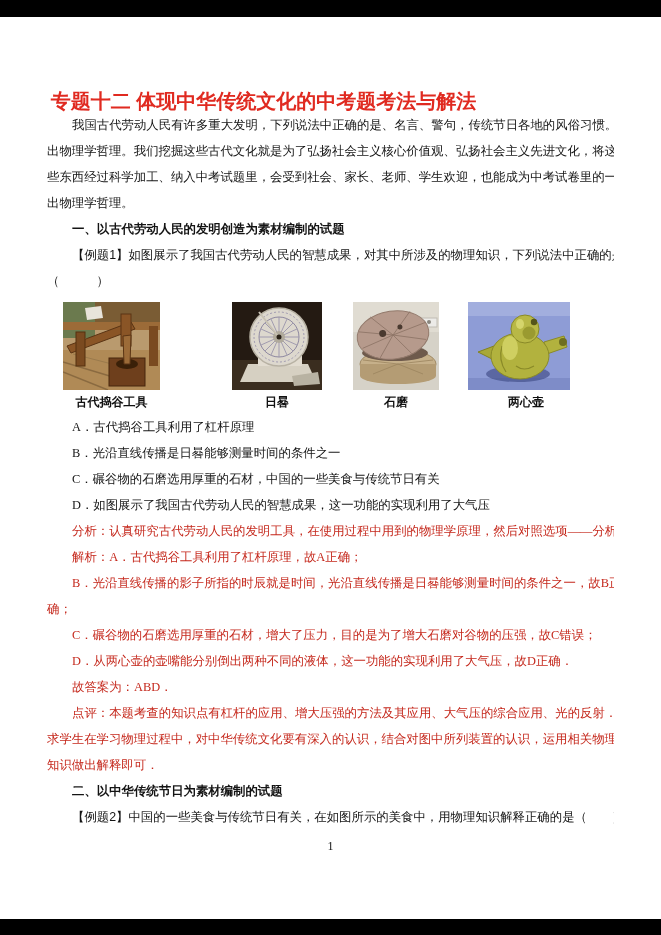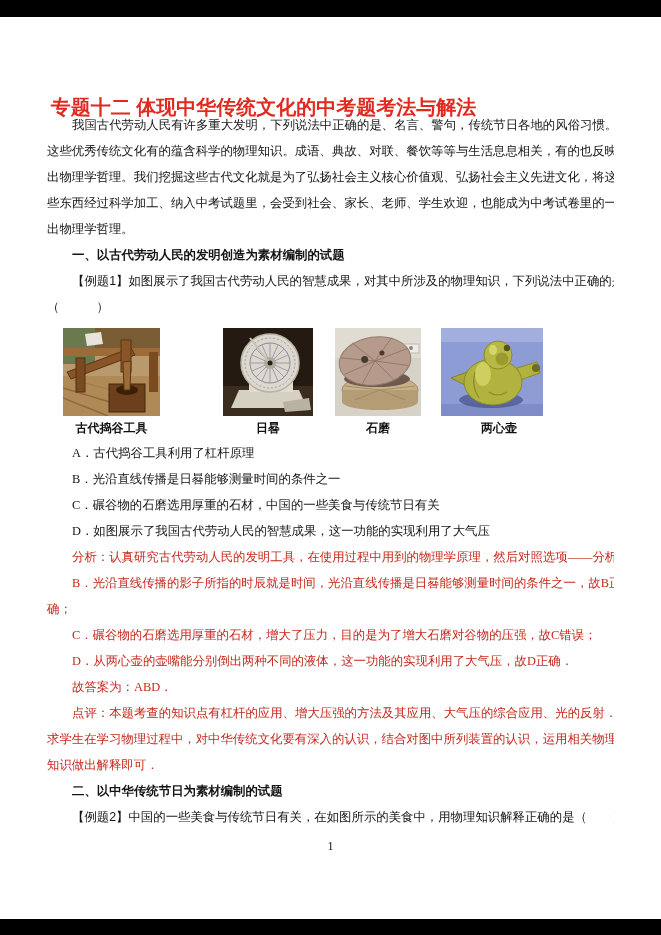--- a/index.html
+++ b/index.html
@@ -4,35 +4,35 @@
 <style>
   html,body{margin:0;padding:0;}
   body{
     width:661px;height:935px;position:relative;background:#ffffff;overflow:hidden;
     font-family:"Liberation Serif","DejaVu Serif",serif;
   }
   .black-bar{position:absolute;left:0;width:661px;background:#000;}
   .bar-top{top:0;height:17px;}
   .bar-bottom{top:919px;height:16px;}
   .doc-title{
-    position:absolute;top:94px;left:0;width:527px;height:26px;line-height:26px;
+    position:absolute;top:88px;left:0;width:527px;height:26px;line-height:26px;
     text-align:center;font-family:"Liberation Sans","DejaVu Sans",sans-serif;
     font-weight:bold;font-size:20px;color:#e02a20;white-space:nowrap;
   }
   .content{
     position:absolute;top:112px;left:47px;width:567px;
     font-size:12.4px;line-height:26px;color:#141414;
   }
   .line{height:26px;white-space:nowrap;overflow:hidden;}
   .ind{padding-left:25px;}
   .red{color:#c5281c;}
   .heading{font-family:"Liberation Sans","DejaVu Sans",sans-serif;font-weight:600;}
   .stem{font-family:"Liberation Sans","DejaVu Sans",sans-serif;}
   .figures{
-    display:flex;align-items:flex-start;margin:8px 0 0 16px;height:112px;gap:0;
+    display:flex;align-items:flex-start;margin:8px 0 0 16px;height:112px;gap:9px;
   }
   .figure{margin:0;padding:0;}
   .figure svg{display:block;}
   .figure .cap{
     display:block;height:24px;line-height:24px;text-align:center;
     font-family:"Liberation Sans","DejaVu Sans",sans-serif;font-weight:bold;
     font-size:12px;color:#111;white-space:nowrap;
   }
   .fig1{width:97px;}
   .fig2{width:90px;margin-left:27px;padding-left:36px;}
@@ -48,21 +48,20 @@
 
 <div>
 
   <div class="black-bar bar-top"></div>
 
   <div class="doc-title">专题十二 体现中华传统文化的中考题考法与解法</div>
 
   <div class="content">
 
     <div class="line ind">我国古代劳动人民有许多重大发明，下列说法中正确的是、名言、警句，传统节日各地的风俗习惯。</div>
-    <div class="line">这些优秀传统文化有的蕴含科学的物理知识。成语、典故、对联、餐饮等等与生活息息相关，有的也反映</div>
     <div class="line">出物理学哲理。我们挖掘这些古代文化就是为了弘扬社会主义核心价值观、弘扬社会主义先进文化，将这</div>
     <div class="line">些东西经过科学加工、纳入中考试题里，会受到社会、家长、老师、学生欢迎，也能成为中考试卷里的一</div>
     <div class="line">出物理学哲理。</div>
 
     <div class="line ind heading">一、以古代劳动人民的发明创造为素材编制的试题</div>
     <div class="line ind stem">【例题1】如图展示了我国古代劳动人民的智慧成果，对其中所涉及的物理知识，下列说法中正确的是</div>
     <div class="line">（　　　）</div>
 
     <div class="figures">
 
@@ -172,20 +171,21 @@
       </figure>
 
     </div>
 
     <div class="line ind">A．古代捣谷工具利用了杠杆原理</div>
     <div class="line ind">B．光沿直线传播是日晷能够测量时间的条件之一</div>
     <div class="line ind">C．碾谷物的石磨选用厚重的石材，中国的一些美食与传统节日有关</div>
     <div class="line ind">D．如图展示了我国古代劳动人民的智慧成果，这一功能的实现利用了大气压</div>
 
     <div class="line ind red">分析：认真研究古代劳动人民的发明工具，在使用过程中用到的物理学原理，然后对照选项——分析。</div>
+    <div class="line ind red">解析：A．古代捣谷工具利用了杠杆原理，故A正确；</div>
     <div class="line ind red">B．光沿直线传播的影子所指的时辰就是时间，光沿直线传播是日晷能够测量时间的条件之一，故B正</div>
     <div class="line red">确；</div>
     <div class="line ind red">C．碾谷物的石磨选用厚重的石材，增大了压力，目的是为了增大石磨对谷物的压强，故C错误；</div>
     <div class="line ind red">D．从两心壶的壶嘴能分别倒出两种不同的液体，这一功能的实现利用了大气压，故D正确．</div>
     <div class="line ind red">故答案为：ABD．</div>
     <div class="line ind red">点评：本题考查的知识点有杠杆的应用、增大压强的方法及其应用、大气压的综合应用、光的反射．要</div>
     <div class="line red">求学生在学习物理过程中，对中华传统文化要有深入的认识，结合对图中所列装置的认识，运用相关物理</div>
     <div class="line red">知识做出解释即可．</div>
 
     <div class="line ind heading">二、以中华传统节日为素材编制的试题</div>

